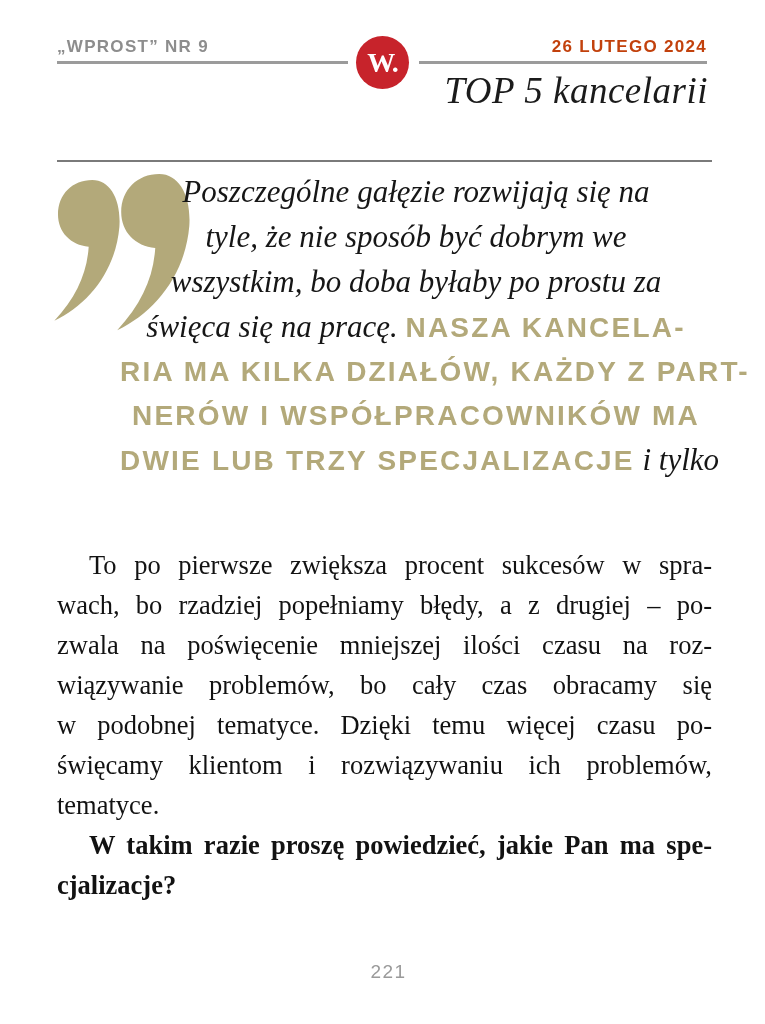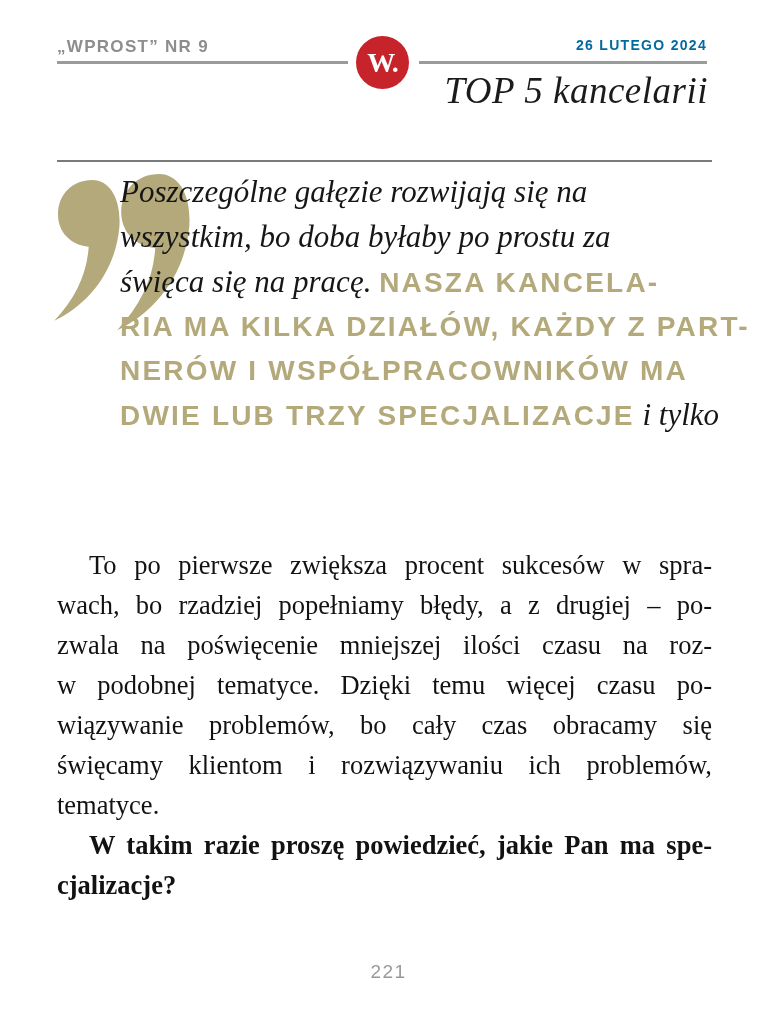--- a/index.html
+++ b/index.html
@@ -20,22 +20,22 @@
   .sans { font-family: "Liberation Sans", sans-serif; }
 
   
   .issue-label {
     position: absolute; left: 57px; top: 37px;
     font-size: 17px; font-weight: bold; letter-spacing: 1.3px;
     color: #8d8d8d; white-space: nowrap;
   }
   .date-label {
     position: absolute; right: 58px; top: 37px;
-    font-size: 14px; font-weight: bold; letter-spacing: 1.3px;
-    color: #0369a1; white-space: nowrap; text-align: right;
+    font-size: 17px; font-weight: bold; letter-spacing: 1.3px;
+    color: #c2410c; white-space: nowrap; text-align: right;
   }
   .header-rule-left {
     position: absolute; left: 57px; top: 61px;
     width: 291px; height: 3px; background: #9b9b9b;
   }
   .header-rule-right {
     position: absolute; left: 419px; right: 58px; top: 61px;
     height: 3px; background: #9b9b9b;
   }
   .logo-badge {
@@ -60,21 +60,21 @@
 
   
   .pull-quote {
     position: absolute; left: 57px; top: 172px; width: 655px;
   }
   .quote-mark {
     position: absolute; left: -4px; top: 2px;
     width: 150px; height: 162px; z-index: 0;
   }
   .quote-text { position: relative; z-index: 1; margin-left: 63px; }
-  .qline { line-height: 40px; white-space: nowrap; }
+  .qline { line-height: 40px; white-space: nowrap; text-align: center; }
   .qi {
     font-family: "Liberation Serif", serif; font-style: italic;
     font-size: 31px; color: #161616;
   }
   .qg {
     font-family: "Liberation Sans", sans-serif; font-weight: bold;
     font-size: 28px; letter-spacing: 2.2px; color: #b3a97a;
   }
 
   
@@ -120,34 +120,35 @@
         <g transform="translate(0,6) scale(0.92)">
           <path d="M42 0 C20 0 4 16 4 38 C4 58 18 72 38 74 C36 104 24 130 0 156 C38 138 68 100 72 52 C74 22 62 0 42 0 Z"></path>
         </g>
         <g transform="translate(64,0) scale(1.02)">
           <path d="M42 0 C20 0 4 16 4 38 C4 58 18 72 38 74 C36 104 24 130 0 156 C38 138 68 100 72 52 C74 22 62 0 42 0 Z"></path>
         </g>
       </g>
     </svg>
     <div class="quote-text">
       <div class="qline"><span class="qi">Poszczególne gałęzie rozwijają się na</span></div>
+      <div class="qline"><span class="qi">tyle, że nie sposób być dobrym we</span></div>
       <div class="qline"><span class="qi">wszystkim, bo doba byłaby po prostu za</span></div>
       <div class="qline"><span class="qi">święca się na pracę. </span><span class="qg">NASZA KANCELA-</span></div>
       <div class="qline"><span class="qg">RIA MA KILKA DZIAŁÓW, KAŻDY Z PART-</span></div>
       <div class="qline"><span class="qg">NERÓW I WSPÓŁPRACOWNIKÓW MA</span></div>
       <div class="qline"><span class="qg">DWIE LUB TRZY SPECJALIZACJE</span><span class="qi"> i tylko</span></div>
     </div>
   </section>
 
   <section class="article-body">
     <p class="bline first">To po pierwsze zwiększa procent sukcesów w spra-</p>
     <p class="bline">wach, bo rzadziej popełniamy błędy, a z drugiej – po-</p>
     <p class="bline">zwala na poświęcenie mniejszej ilości czasu na roz-</p>
+    <p class="bline">wiązywanie problemów, bo cały czas obracamy się</p>
     <p class="bline">w podobnej tematyce. Dzięki temu więcej czasu po-</p>
-    <p class="bline">wiązywanie problemów, bo cały czas obracamy się</p>
     <p class="bline">święcamy klientom i rozwiązywaniu ich problemów,</p>
     <p class="bline last">tematyce.</p>
     <p class="bline first bold">W takim razie proszę powiedzieć, jakie Pan ma spe-</p>
     <p class="bline last bold">cjalizacje?</p>
   </section>
 
   <div class="page-number sans">221</div>
 
 </div>
 

